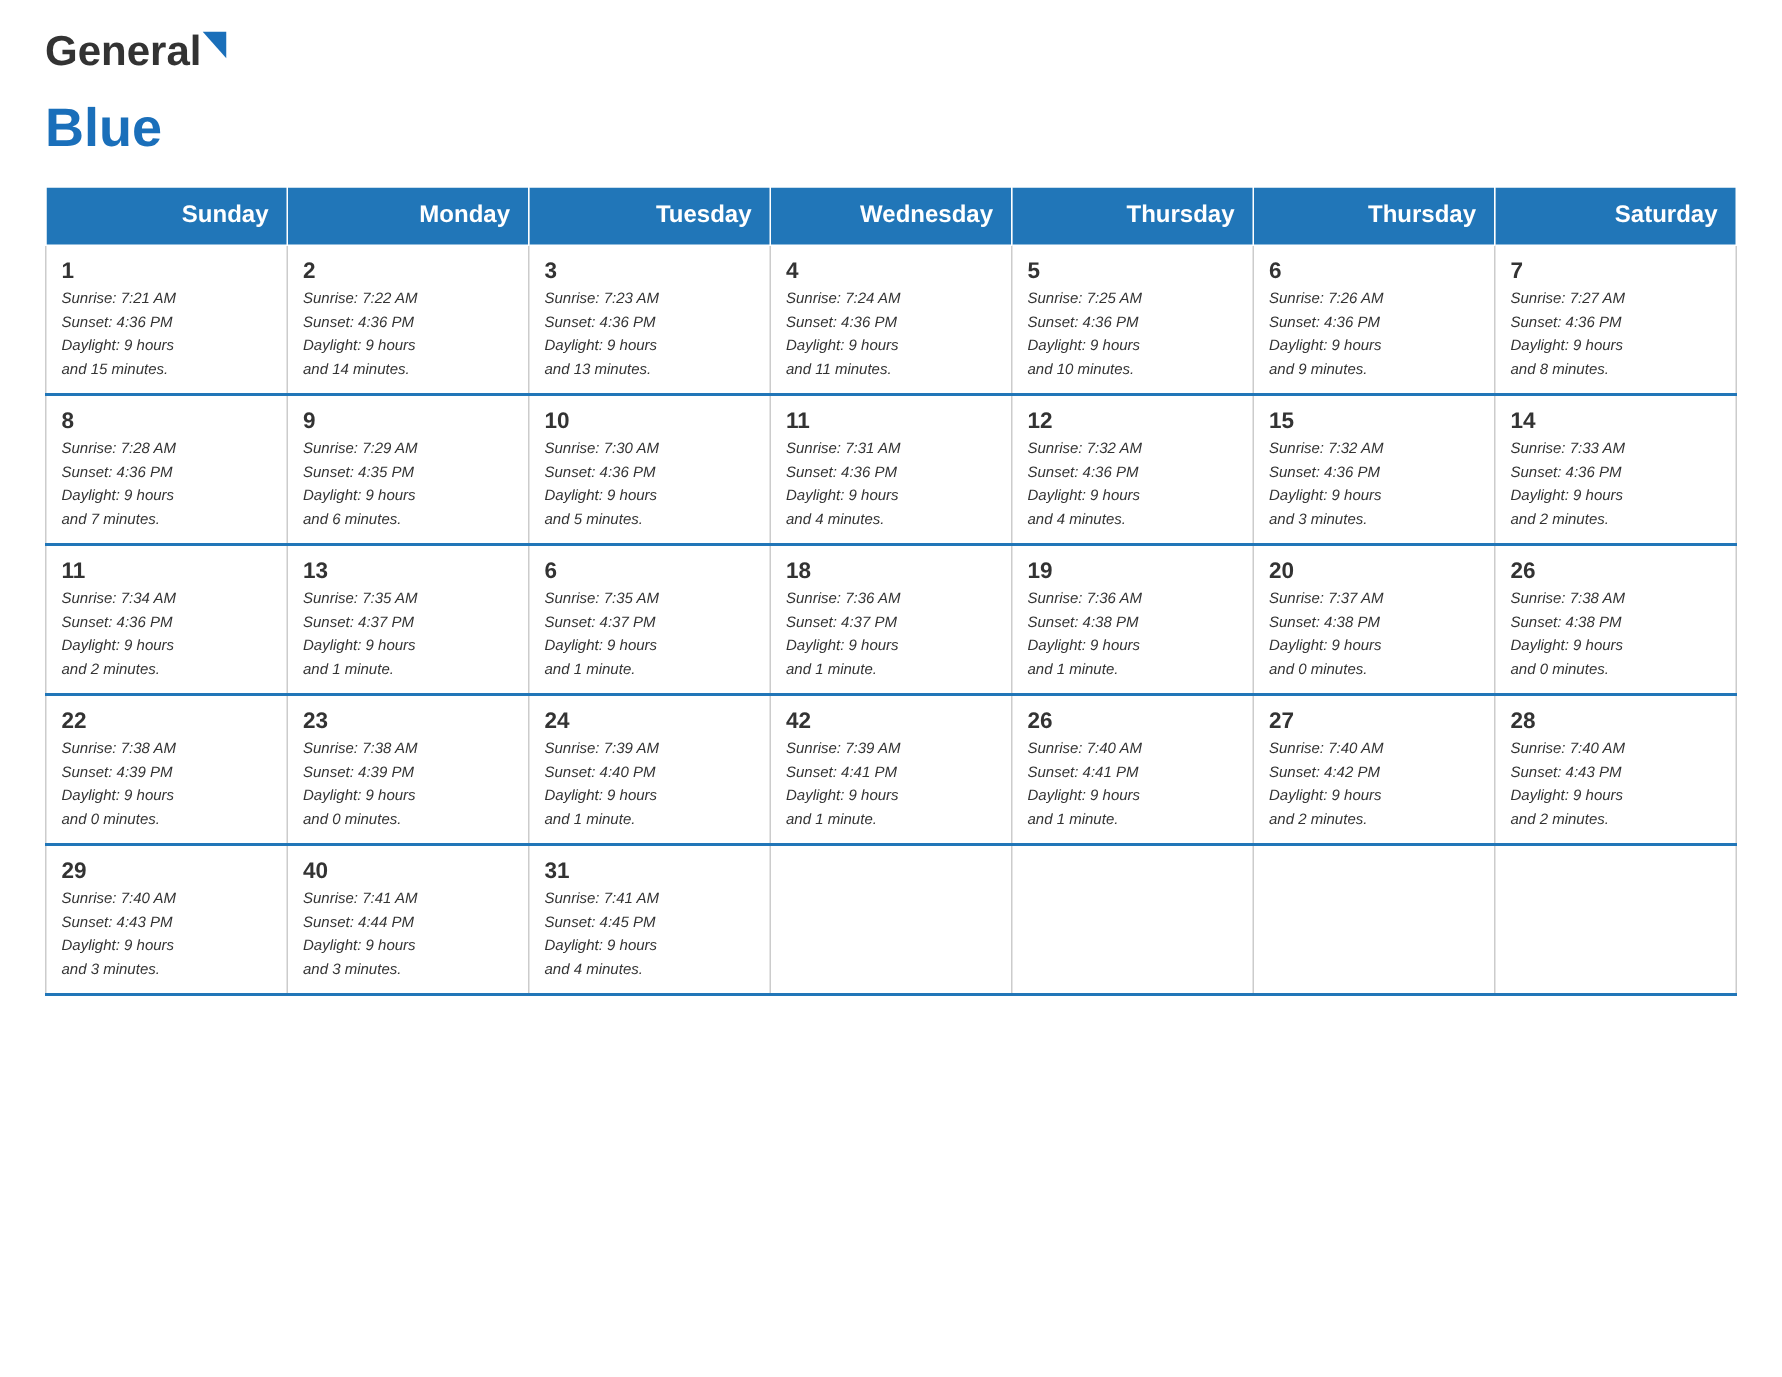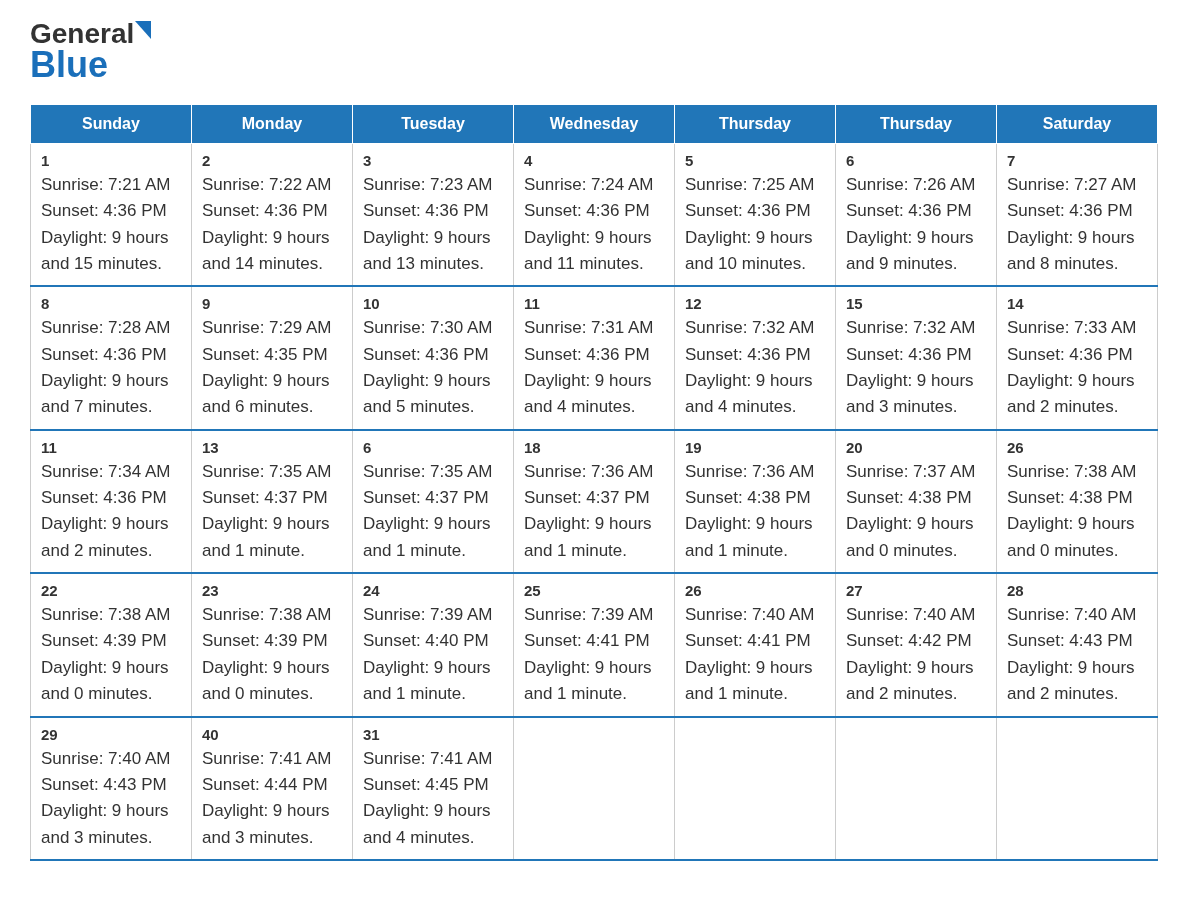--- a/index.html
+++ b/index.html
@@ -37,21 +37,21 @@
     .calendar {
       width: 100%;
       border-collapse: collapse;
     }
     .calendar thead tr th {
       background-color: #2176b8;
       color: #fff;
       font-size: 16px;
       font-weight: bold;
       padding: 10px 12px;
-      text-align: center;
+      text-align: right;
       border: 1px solid #fff;
     }
     .calendar tbody tr td {
       vertical-align: top;
       padding: 8px 10px;
       border: 1px solid #ccc;
       font-size: 13px;
       color: #333;
       background: #fff;
       width: 14.28%;
@@ -60,23 +60,24 @@
     .calendar tbody tr {
       border-bottom: 2px solid #2176b8;
     }
     .day-number {
       font-size: 15px;
       font-weight: bold;
       display: block;
       margin-bottom: 3px;
     }
     .day-info {
-      font-size: 17px;
+      font-size: 10px;
       line-height: 1.55;
       color: #333;
+      font-style: italic;
     }
     .empty-cell {
       background: #fff;
     }
   </style>
 </head>
 <body>
 
 <div class="header">
   <div class="logo-area">
@@ -204,21 +205,21 @@
         </td>
         <td>
           <span class="day-number">23</span>
           <div class="day-info">Sunrise: 7:38 AM<br>Sunset: 4:39 PM<br>Daylight: 9 hours<br>and 0 minutes.</div>
         </td>
         <td>
           <span class="day-number">24</span>
           <div class="day-info">Sunrise: 7:39 AM<br>Sunset: 4:40 PM<br>Daylight: 9 hours<br>and 1 minute.</div>
         </td>
         <td>
-          <span class="day-number">25</span>
+          <span class="day-number">42</span>
           <div class="day-info">Sunrise: 7:39 AM<br>Sunset: 4:41 PM<br>Daylight: 9 hours<br>and 1 minute.</div>
         </td>
         <td>
           <span class="day-number">26</span>
           <div class="day-info">Sunrise: 7:40 AM<br>Sunset: 4:41 PM<br>Daylight: 9 hours<br>and 1 minute.</div>
         </td>
         <td>
           <span class="day-number">27</span>
           <div class="day-info">Sunrise: 7:40 AM<br>Sunset: 4:42 PM<br>Daylight: 9 hours<br>and 2 minutes.</div>
         </td>
@@ -246,17 +247,18 @@
         <td class="empty-cell"></td>
       </tr>
     </tbody>
 </table>
 
 <style>
   .logo-area {
     display: flex;
     flex-direction: column;
     justify-content: flex-start;
+    gap: 20px;
   }
   .logo-area > div:first-child {
     display: none;
   }
 </style>
 
 </body></html>

